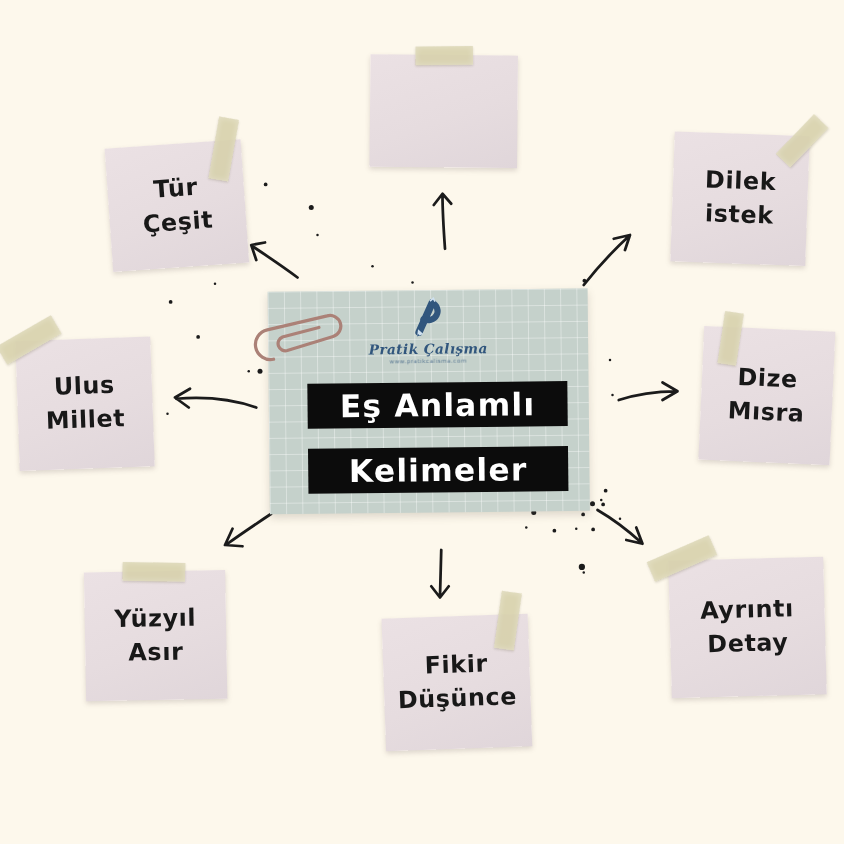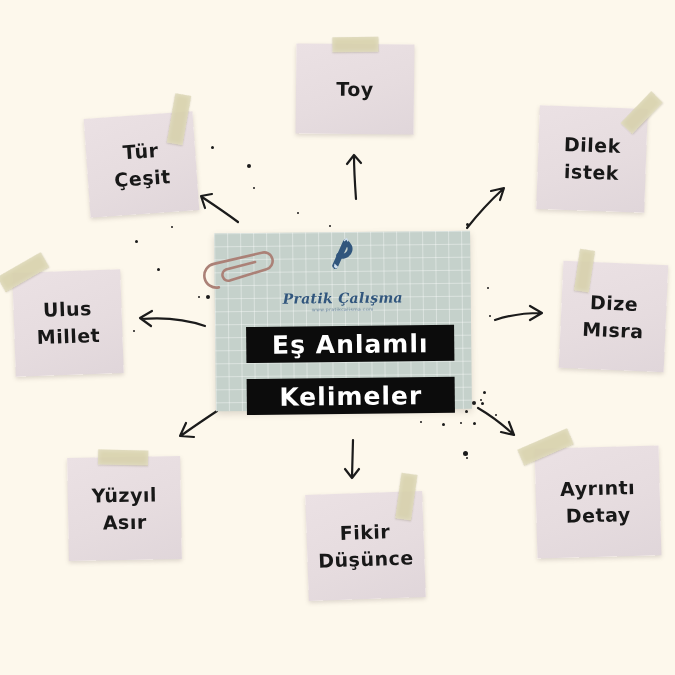--- a/index.html
+++ b/index.html
@@ -55,22 +55,22 @@
     background-color:var(--center_bg,#c5d1cb);
     background-image:
       linear-gradient(rgba(255,255,255,.38) 1px, transparent 1px),
       linear-gradient(90deg, rgba(255,255,255,.38) 1px, transparent 1px);
     background-size:13px 13px;
     box-shadow:0 3px 7px rgba(90,80,70,.2);
   }
   .brand{display:flex;flex-direction:column;align-items:center;margin-top:4px;}
   .brand-name{
     font-family:"DejaVu Serif","Liberation Serif",serif;
-    font-style:italic;font-weight:700;font-size:14px;color:var(--brand_blue,#31567d);
-    letter-spacing:.3px;margin-top:18px;
+    font-style:italic;font-weight:700;font-size:11px;color:var(--brand_blue,#31567d);
+    letter-spacing:.3px;margin-top:1px;
   }
   .brand-url{
     font-size:4.5px;color:var(--brand_blue,#31567d);opacity:.75;letter-spacing:.4px;margin-top:1px;
     filter:blur(.3px);
   }
   .bar{
     width:208px;height:36px;margin-left:31px;background:var(--bar_bg,#0c0c0c);
     color:var(--bar_text,#ffffff);
     display:flex;align-items:center;justify-content:center;
     font-size:25px;font-weight:700;letter-spacing:1px;
@@ -144,21 +144,20 @@
       <div class="brand-name">Pratik Çalışma</div>
       <div class="brand-url">www.pratikcalisma.com</div>
     </div>
     <div class="bar bar1">Eş Anlamlı</div>
     <div class="bar bar2">Kelimeler</div>
   </div>
 
   <div class="note note-acemi">
     <div class="tape"></div>
     <div class="note-text">
-        <div>Toy</div>
       </div>
   </div>
   <div class="note note-dilek">
     <div class="tape"></div>
     <div class="note-text">
         <div>Dilek</div>
         <div>istek</div>
       </div>
   </div>
   <div class="note note-dize">

